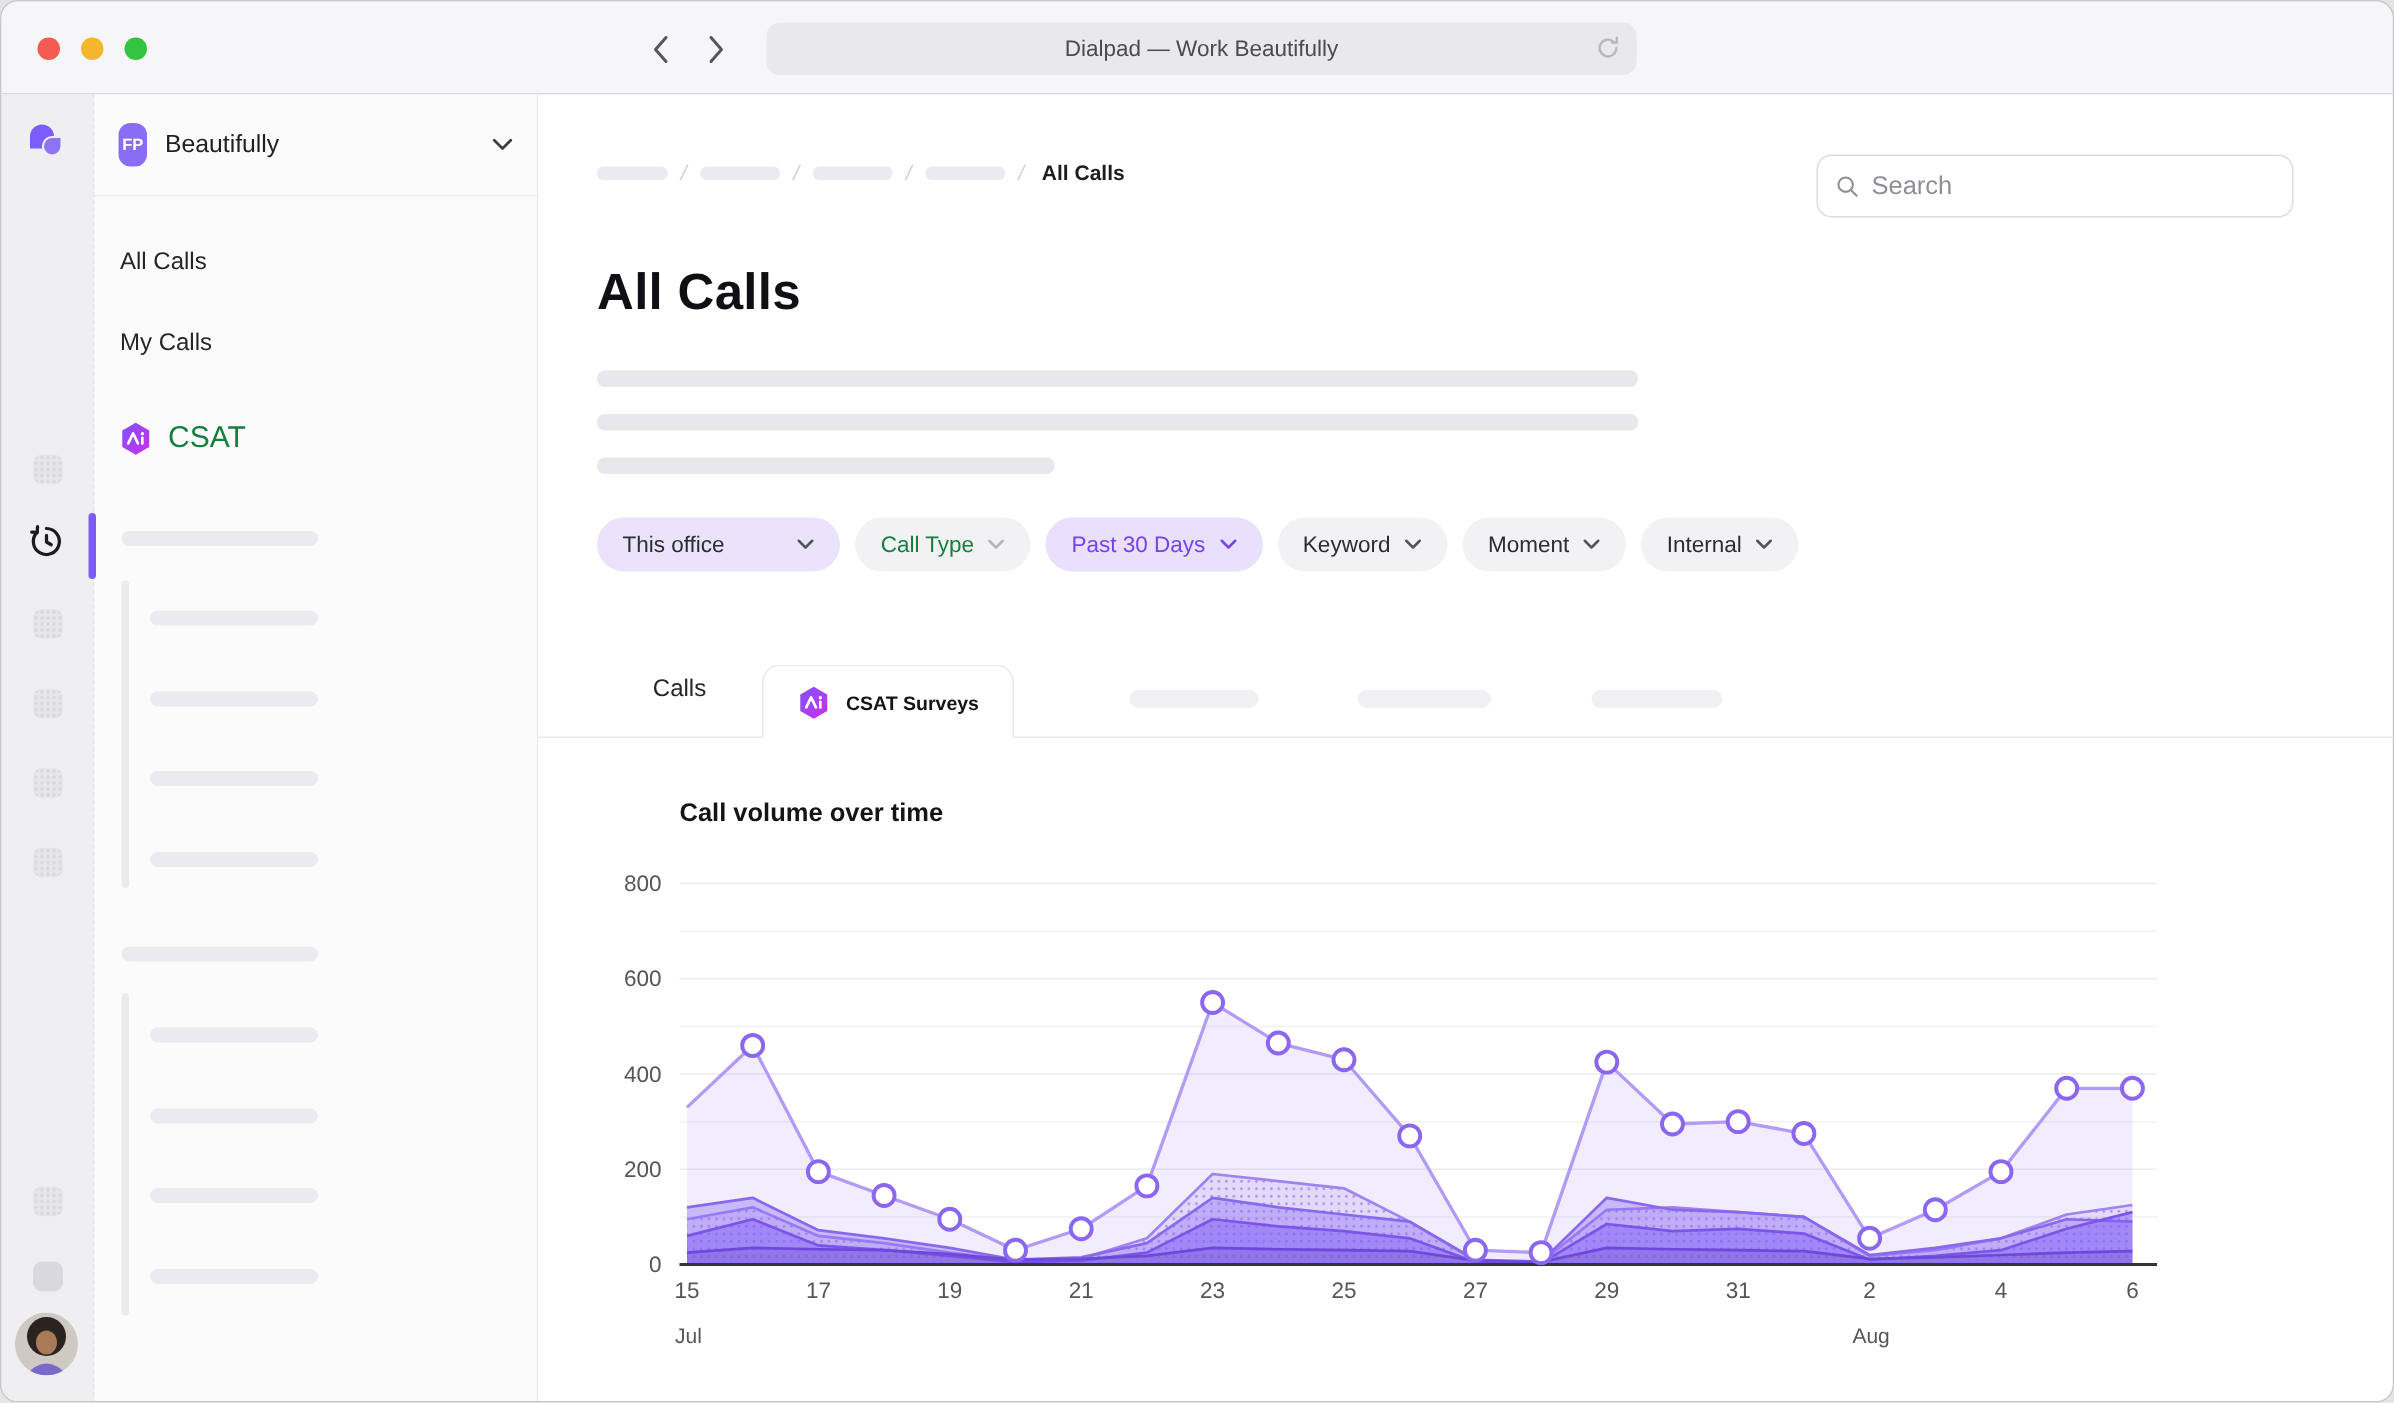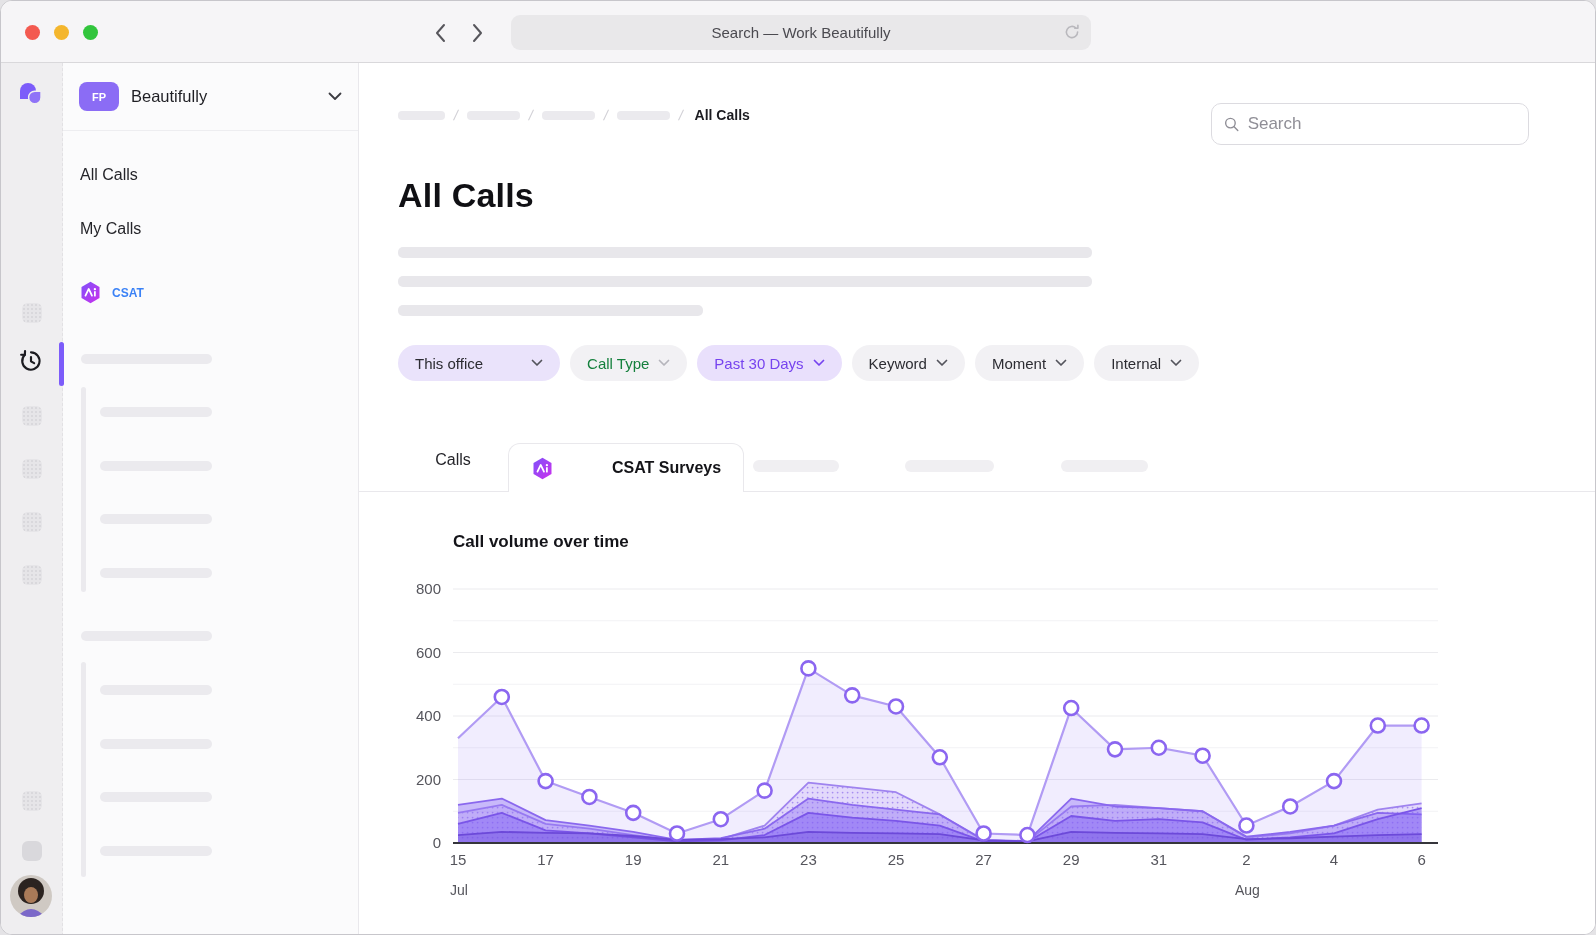--- a/index.html
+++ b/index.html
@@ -31,26 +31,26 @@
   .rail-solid { position:absolute; left:21px; top:778px; width:20px; height:20px; border-radius:6px; background:#d9d8dc; }
   .avatar { position:absolute; left:9px; top:812px; width:42px; height:42px; border-radius:50%; overflow:hidden; }
   .active-bar { position:absolute; left:58px; top:341px; width:5px; height:44px; border-radius:3px;
                 background:#7c5cfa; z-index:4; }
 
   
   .sidebar { position:absolute; left:62px; top:62px; width:296px; height:873px; background:#fbfbfc;
              border-right:1px solid #e9e8ec; }
   .ws-header { position:absolute; left:0; top:0; width:100%; height:68px; border-bottom:1px solid #ededf0;
                display:flex; align-items:center; padding:0 16px; gap:12px; cursor:pointer; }
-  .ws-badge { width:40px; height:29px; border-radius:8px; background:#8b6cf5; color:#fff; font-size:11px;
+  .ws-badge { width:19px; height:29px; border-radius:8px; background:#8b6cf5; color:#fff; font-size:11px;
               font-weight:bold; display:flex; align-items:center; justify-content:center; }
   .ws-name { font-size:16.5px; color:#1f1f24; flex:1; }
   .nav-item { position:absolute; left:17px; font-size:16px; color:#25252a; cursor:pointer; }
   .nav-csat { position:absolute; left:16px; top:218px; display:flex; align-items:center; gap:10px; cursor:pointer; }
-  .nav-csat .label { font-size:12px; color:#3b82f6;font-weight:bold; }
+  .nav-csat .label { font-size:20px; color:#15803d; }
   .hexicon { width:23px; height:23px; }
   .sk { background:#ebeaee; border-radius:5px; }
   .sk-h { position:absolute; left:18px; width:131px; height:10px; }
   .sk-vline { position:absolute; left:18px; width:5px; border-radius:3px; background:#ebeaee; }
   .sk-item { position:absolute; left:37px; width:112px; height:10px; }
 
   
   .main { position:absolute; left:358px; top:62px; width:1238px; height:873px; background:#fff; }
   .breadcrumb { position:absolute; left:39px; top:44px; display:flex; align-items:center; gap:9px; }
   .bc-sk { width:47px; height:9px; border-radius:4px; background:#ebeaee; }
@@ -72,21 +72,21 @@
   .pill.selected { background:#eae3fb;gap:48px; }
   .pill.muted { color:#15803d; } .pill.muted .chev { color:#b6b5bc; }
   .pill.purple { background:#e9e0fc; color:#7643ef; } .pill.purple .chev { color:#7643ef; }
 
   .tabline { position:absolute; left:0; top:428px; width:1238px; height:1px; background:#e9e8ec; }
   .tab-calls { position:absolute; left:40px; top:388px; width:108px; text-align:center; font-size:16px;
                color:#25252a; cursor:pointer; }
   .tab-active { position:absolute; left:149px; top:380px; height:49px; padding:0 22px; background:#fff;
                 border:1px solid #e9e8ec; border-bottom:none; border-radius:12px 12px 0 0; display:flex;
                 align-items:center; gap:10px; z-index:3; cursor:pointer; }
-  .tab-active .label { font-size:16px; font-weight:700; color:#141418;margin-left:48px; }
+  .tab-active .label { font-size:13px; font-weight:700; color:#141418; }
   .tab-sk { position:absolute; top:397px; height:12px; border-radius:6px; background:#f0eff2; }
 
   .chart-title { position:absolute; left:94px; top:469px; font-size:17px; font-weight:600; color:#141419; }
   #chart-svg { position:absolute; left:37px; top:498px; }
   #chart-svg text { font-family:"Liberation Sans","DejaVu Sans",sans-serif; }
 </style>
 </head>
 <body>
 
 <div class="window">
@@ -101,21 +101,21 @@
       <svg width="12" height="20" viewBox="0 0 12 20" fill="none">
           <path d="M10 2 L3 10 L10 18" stroke="currentColor" stroke-width="2" stroke-linecap="round" stroke-linejoin="round"></path>
         </svg>
     </div>
     <div class="navbtn fwd">
       <svg width="12" height="20" viewBox="0 0 12 20" fill="none">
           <path d="M2 2 L9 10 L2 18" stroke="currentColor" stroke-width="2" stroke-linecap="round" stroke-linejoin="round"></path>
         </svg>
     </div>
     <div class="urlbar">
-      <span class="title">Search — Work Beautifully</span>
+      <span class="title">Dialpad — Work Beautifully</span>
       <span class="reload">
         <svg width="18" height="18" viewBox="0 0 18 18" fill="none">
             <path d="M14.6 9a5.6 5.6 0 1 1-1.7-4" stroke="#b9b8bd" stroke-width="1.6" stroke-linecap="round"></path>
             <path d="M14.9 2.2 v3.1 h-3.1" stroke="#b9b8bd" stroke-width="1.6" fill="none" stroke-linecap="round" stroke-linejoin="round"></path>
           </svg>
       </span>
     </div>
   </div>
 
   <div class="rail">

